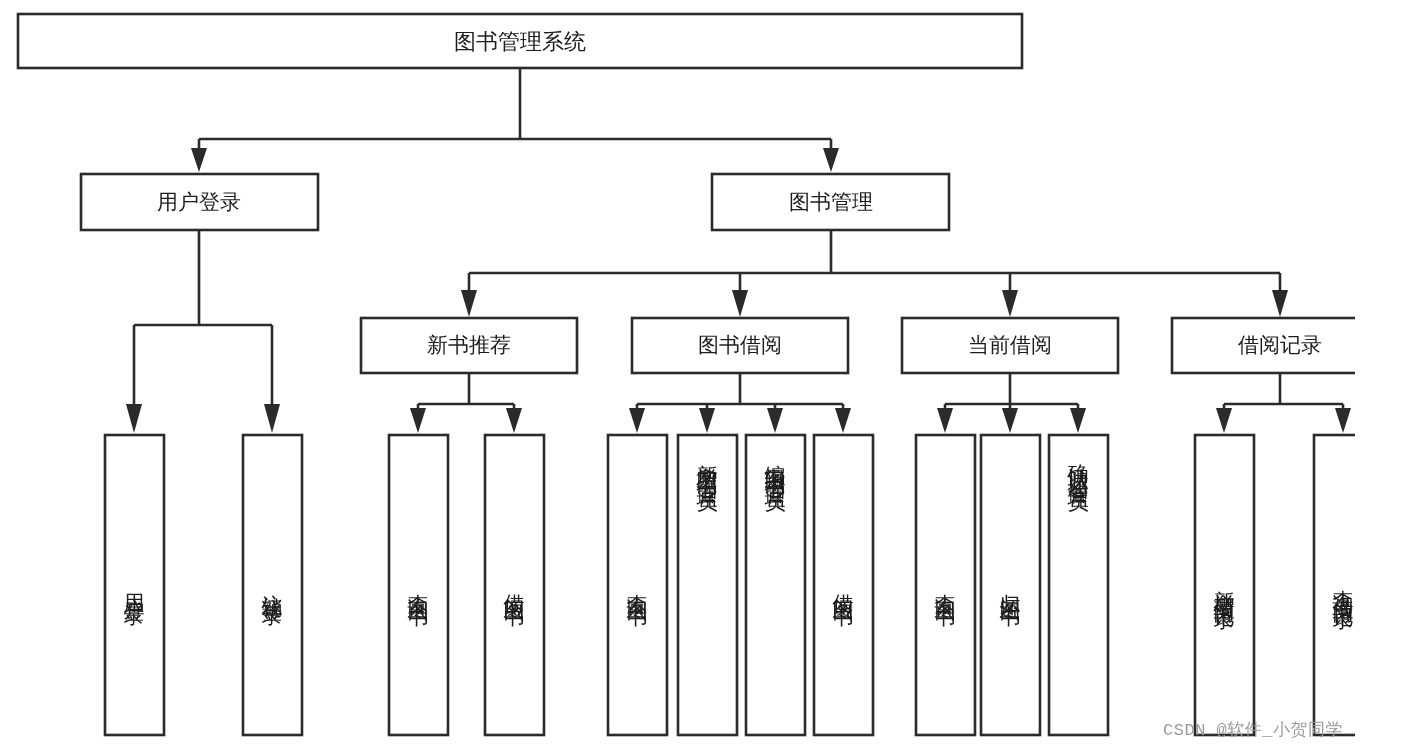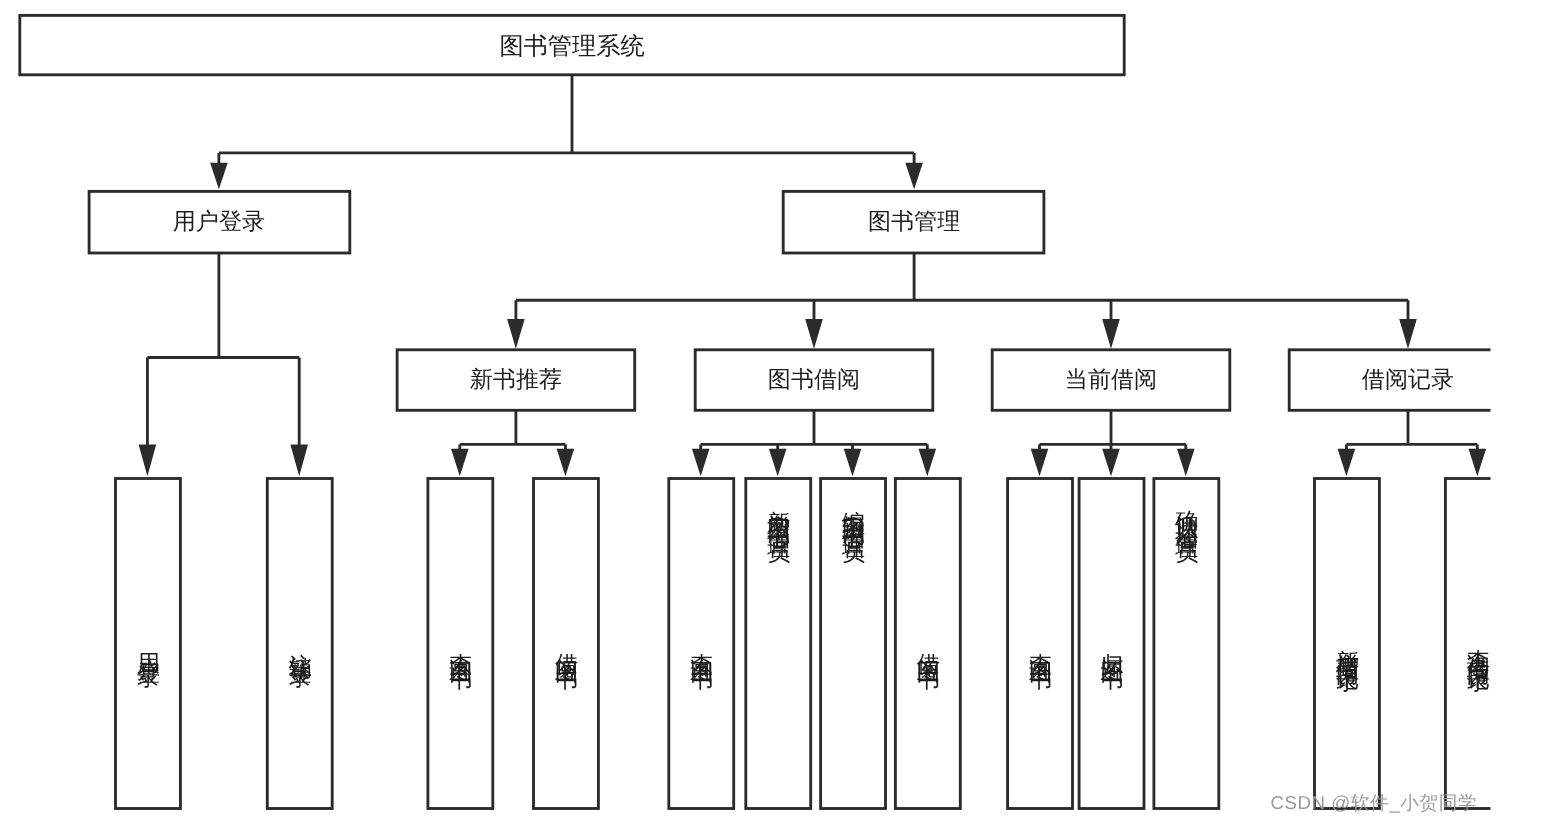--- a/index.html
+++ b/index.html
@@ -67,21 +67,21 @@
     font-size: 21px;
     line-height: 1.0;
     letter-spacing: 4px;
     color: #1c1c1c;
     white-space: nowrap;
   }
   #watermark {
     position: absolute;
     right: 12px;
     bottom: 6px;
-    font-family: Liberation Sans, sans-serif;
+    font-family: Liberation Mono, monospace;
     font-size: 17px;
     color: #9a9a9a;
     letter-spacing: 0.5px;
     user-select: none;
   }
 </style>
 </head>
 <body>
 
 <div id="stage">

